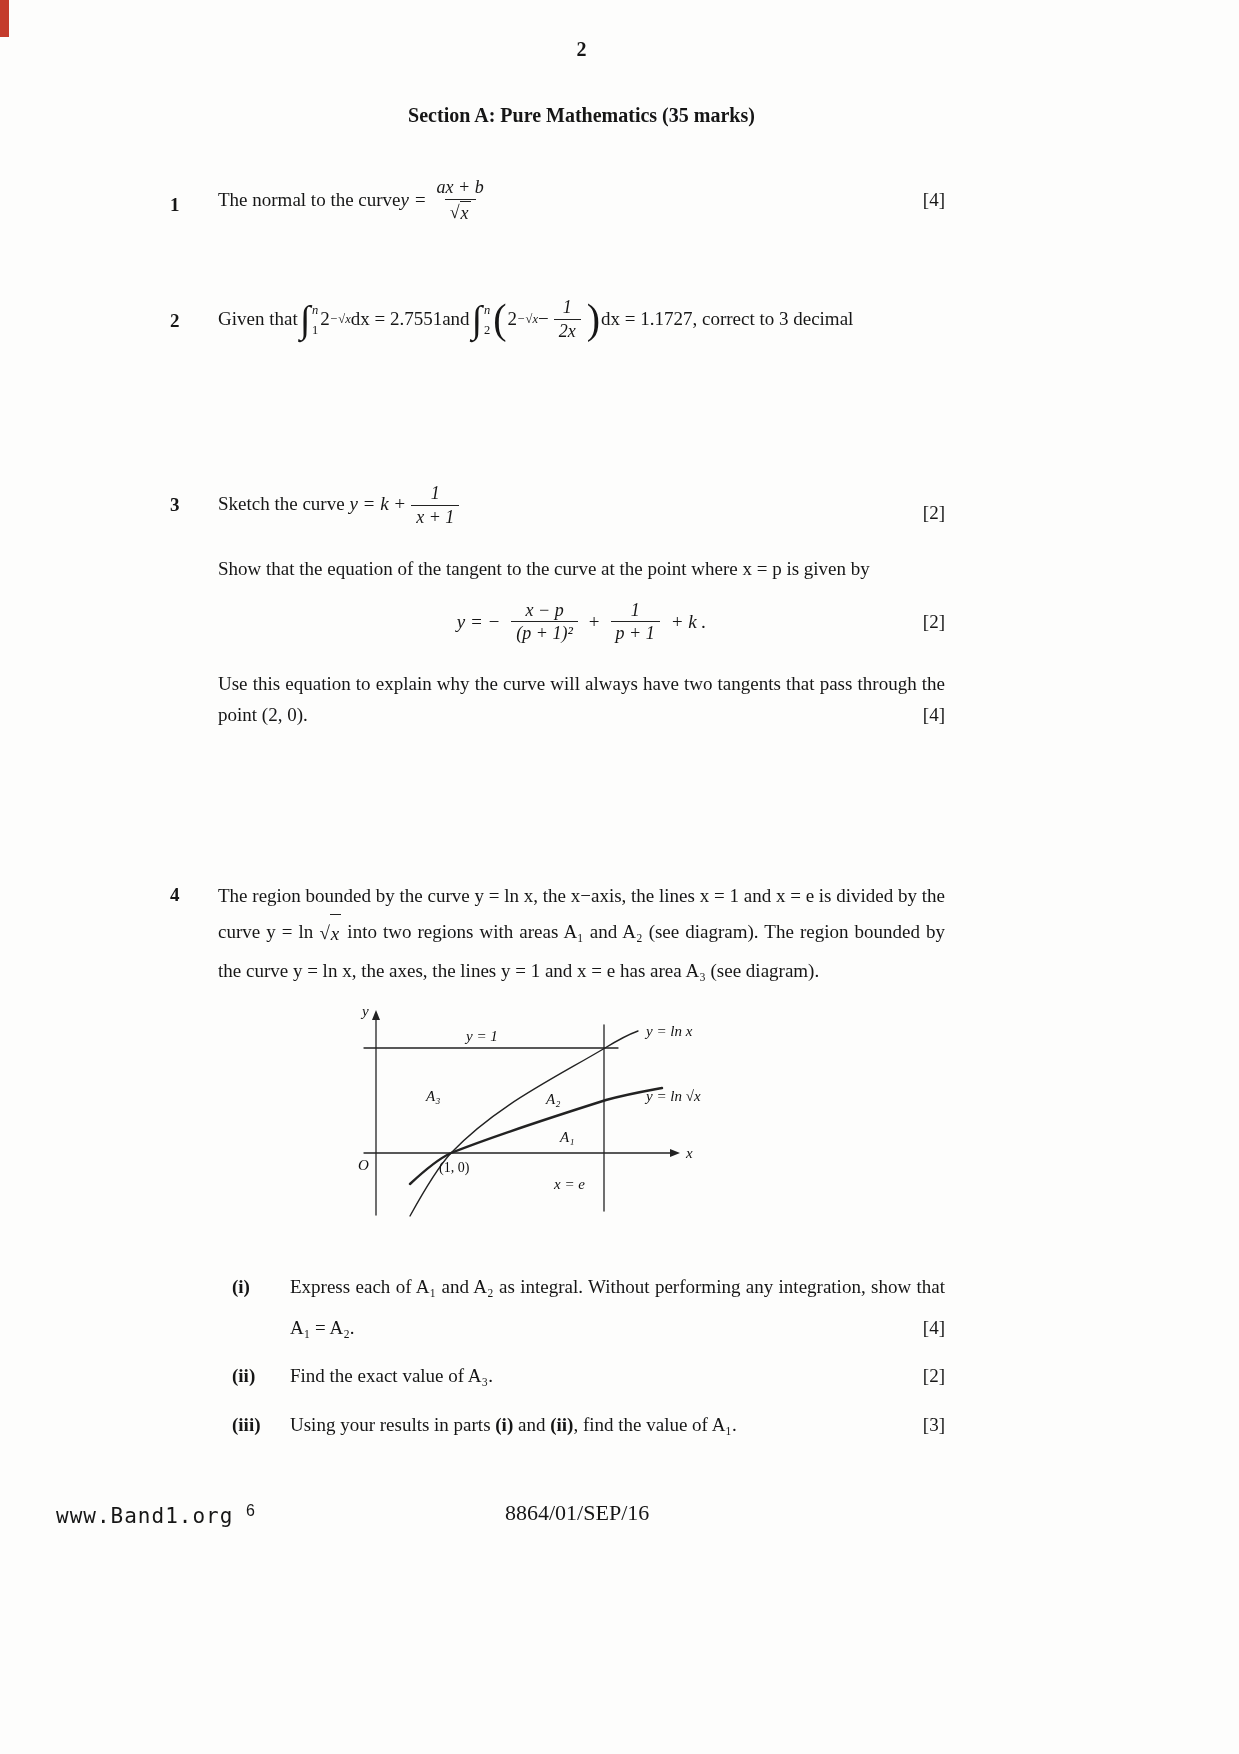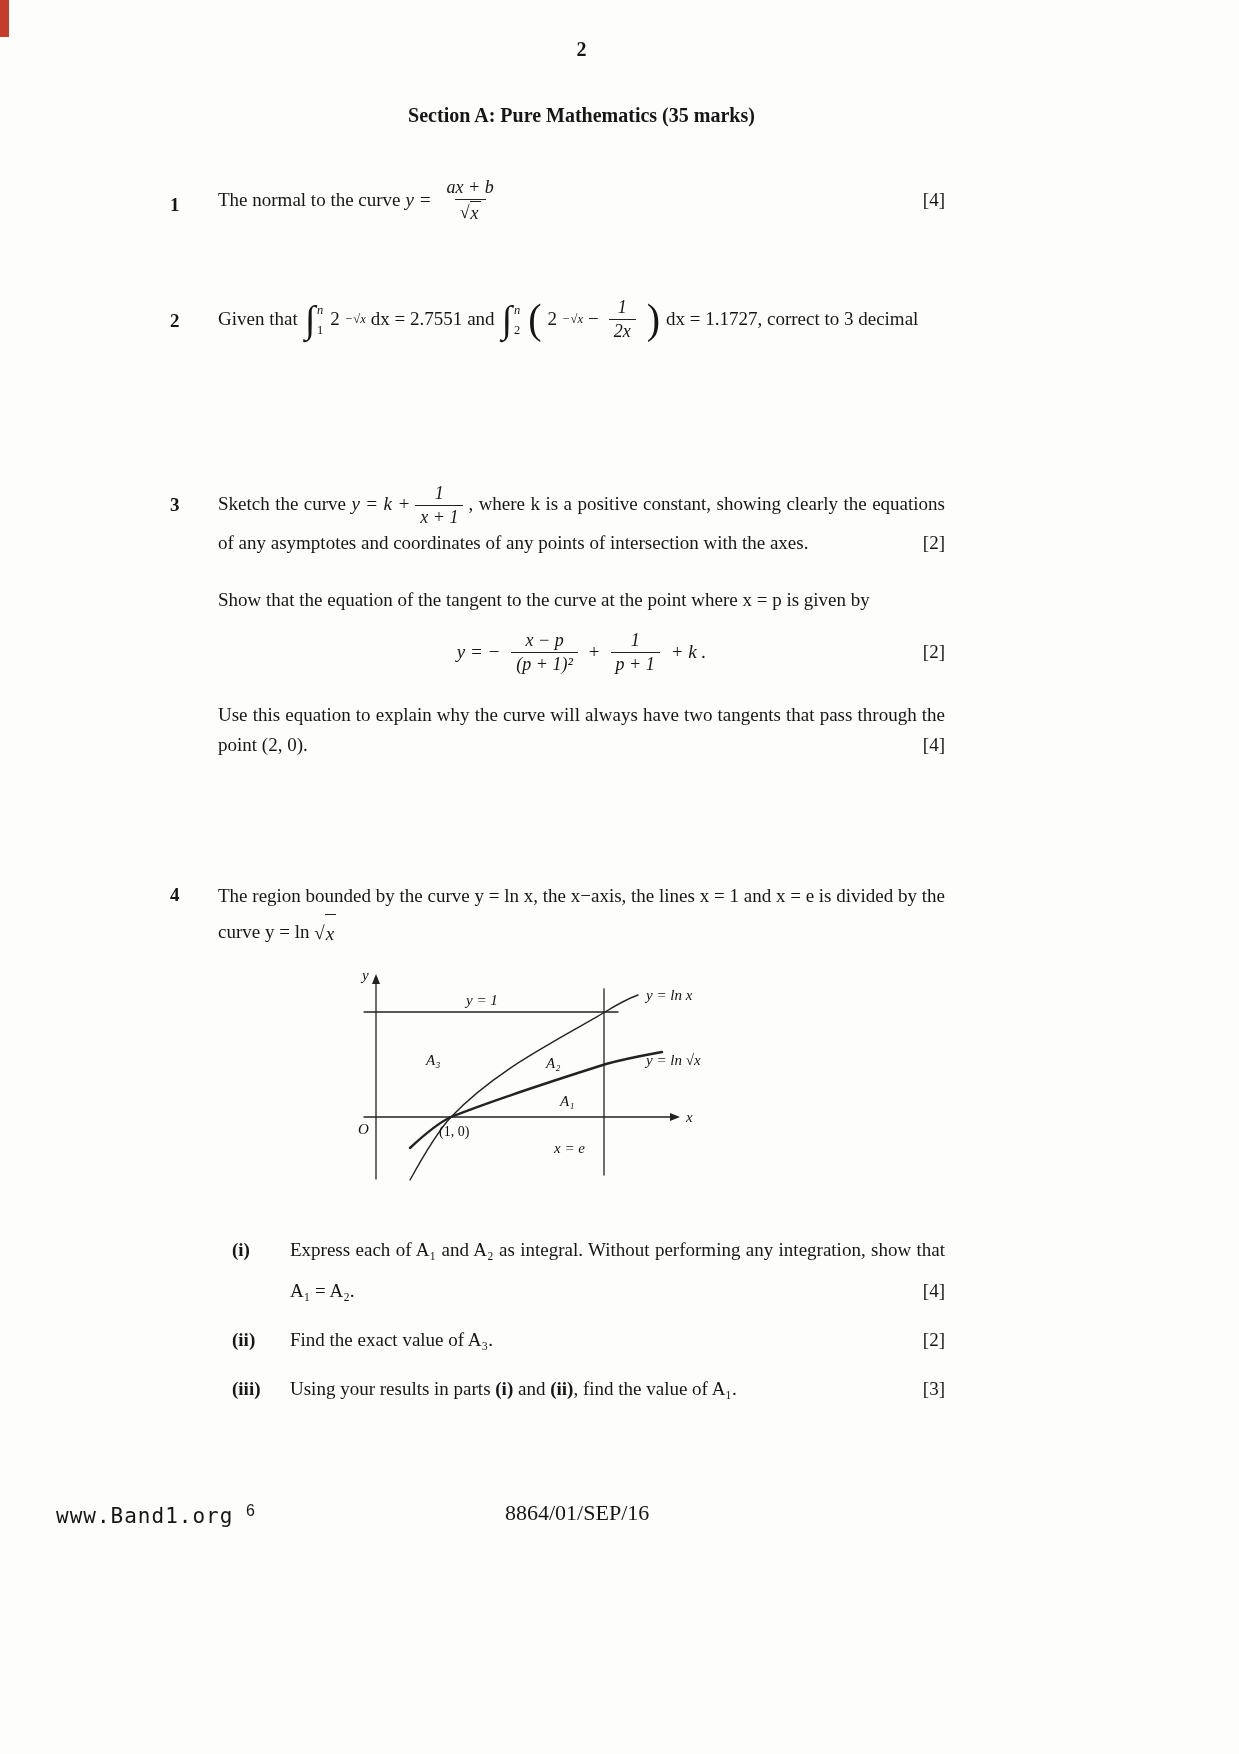--- a/index.html
+++ b/index.html
@@ -17,21 +17,21 @@
              font-size:20px; font-weight:bold; }
   .q { position:absolute; left:170px; width:775px; display:flex; }
   .qnum { width:48px; font-size:19px; font-weight:bold; flex:none; }
   .qbody { width:727px; font-size:19px; line-height:1.6; position:relative; text-align:justify; }
   .q1 { top:176px; } .q1 .qnum { padding-top:18px; }
   .q2 { top:296px; } .q2 .qnum { padding-top:14px; }
   .q3 { top:482px; } .q3 .qnum { padding-top:12px; }
   .q4 { top:878px; } .q4 .qnum { padding-top:6px; }
   .mi { font-style: italic; }
   .b  { font-weight: bold; }
-  .line { display:flex; align-items:center; white-space:nowrap; gap:5px; text-align:center; }
+  .line { display:flex; align-items:center; white-space:nowrap; text-align:center; }
   .marks-inline { margin-left:auto; }
   .para { position:relative; }
   .marks { position:absolute; right:0; bottom:0; }
   .frac { display:inline-flex; flex-direction:column; align-items:center; vertical-align:middle;
           margin:0 5px; line-height:1.15; font-style:italic; }
   .frac .num, .frac .den { padding:1px 5px; font-size:18px; }
   .frac .den { border-top:1.4px solid #222; }
   .sqrtw { display:inline-flex; align-items:flex-start; font-style:italic; white-space:nowrap; }
   .sqs { transform:translateY(1px); }
   .rad { border-top:1.4px solid #222; padding:1px 2px 0 1px; }
@@ -125,21 +125,21 @@
     </div>
   </div>
 
   <div class="q q3">
     <div class="qnum">3</div>
     <div class="qbody">
       <div class="para para1">
         <span>Sketch the curve </span><span class="mi">y = k +</span><span class="frac">
             <span class="num">1</span>
             <span class="den">x + 1</span>
-          </span><span>, where k is a positive constant, showing clearly the equations of any asymptotes and coordinates of any points of intersection with the axes.</span>
+          </span>
         <span class="marks">[2]</span>
       </div>
       <div class="para p2">
         <span>Show that the equation of the tangent to the curve at the point where x = p is given by</span>
       </div>
       <div class="eqc para">
         <span class="inner">
           <span class="mi">y = −</span>
           <span class="frac">
               <span class="num">x − p</span>
@@ -161,21 +161,21 @@
     </div>
   </div>
 
   <div class="q q4">
     <div class="qnum">4</div>
     <div class="qbody">
       <div class="para para1">
         <span>The region bounded by the curve y = ln x, the x−axis, the lines x = 1 and x = e is divided by the curve y = ln </span><span class="sqrtw">
             <span class="sqs">√</span>
             <span class="rad">x</span>
-          </span>
+          </span><span> into two regions with areas A₁ and A₂ (see diagram). The region bounded by the curve y = ln x, the axes, the lines y = 1 and x = e has area A₃ (see diagram).</span>
       </div>
 
       <div class="diagram">
         <svg width="410" height="232" viewBox="0 0 410 232">
           <g stroke="#222" fill="none" stroke-linecap="round">
             <path d="M30,212 L30,16" stroke-width="1.3"></path>
             <path d="M18,150 L324,150" stroke-width="1.3"></path>
             <path d="M18,45 L272,45" stroke-width="1.3"></path>
             <path d="M258,22 L258,208" stroke-width="1.3"></path>
             <path d="M64,213 C80,184 92,164 105,150 C150,103 205,77 259,45 C272,37 281,32 292,28" stroke-width="1.4"></path>

